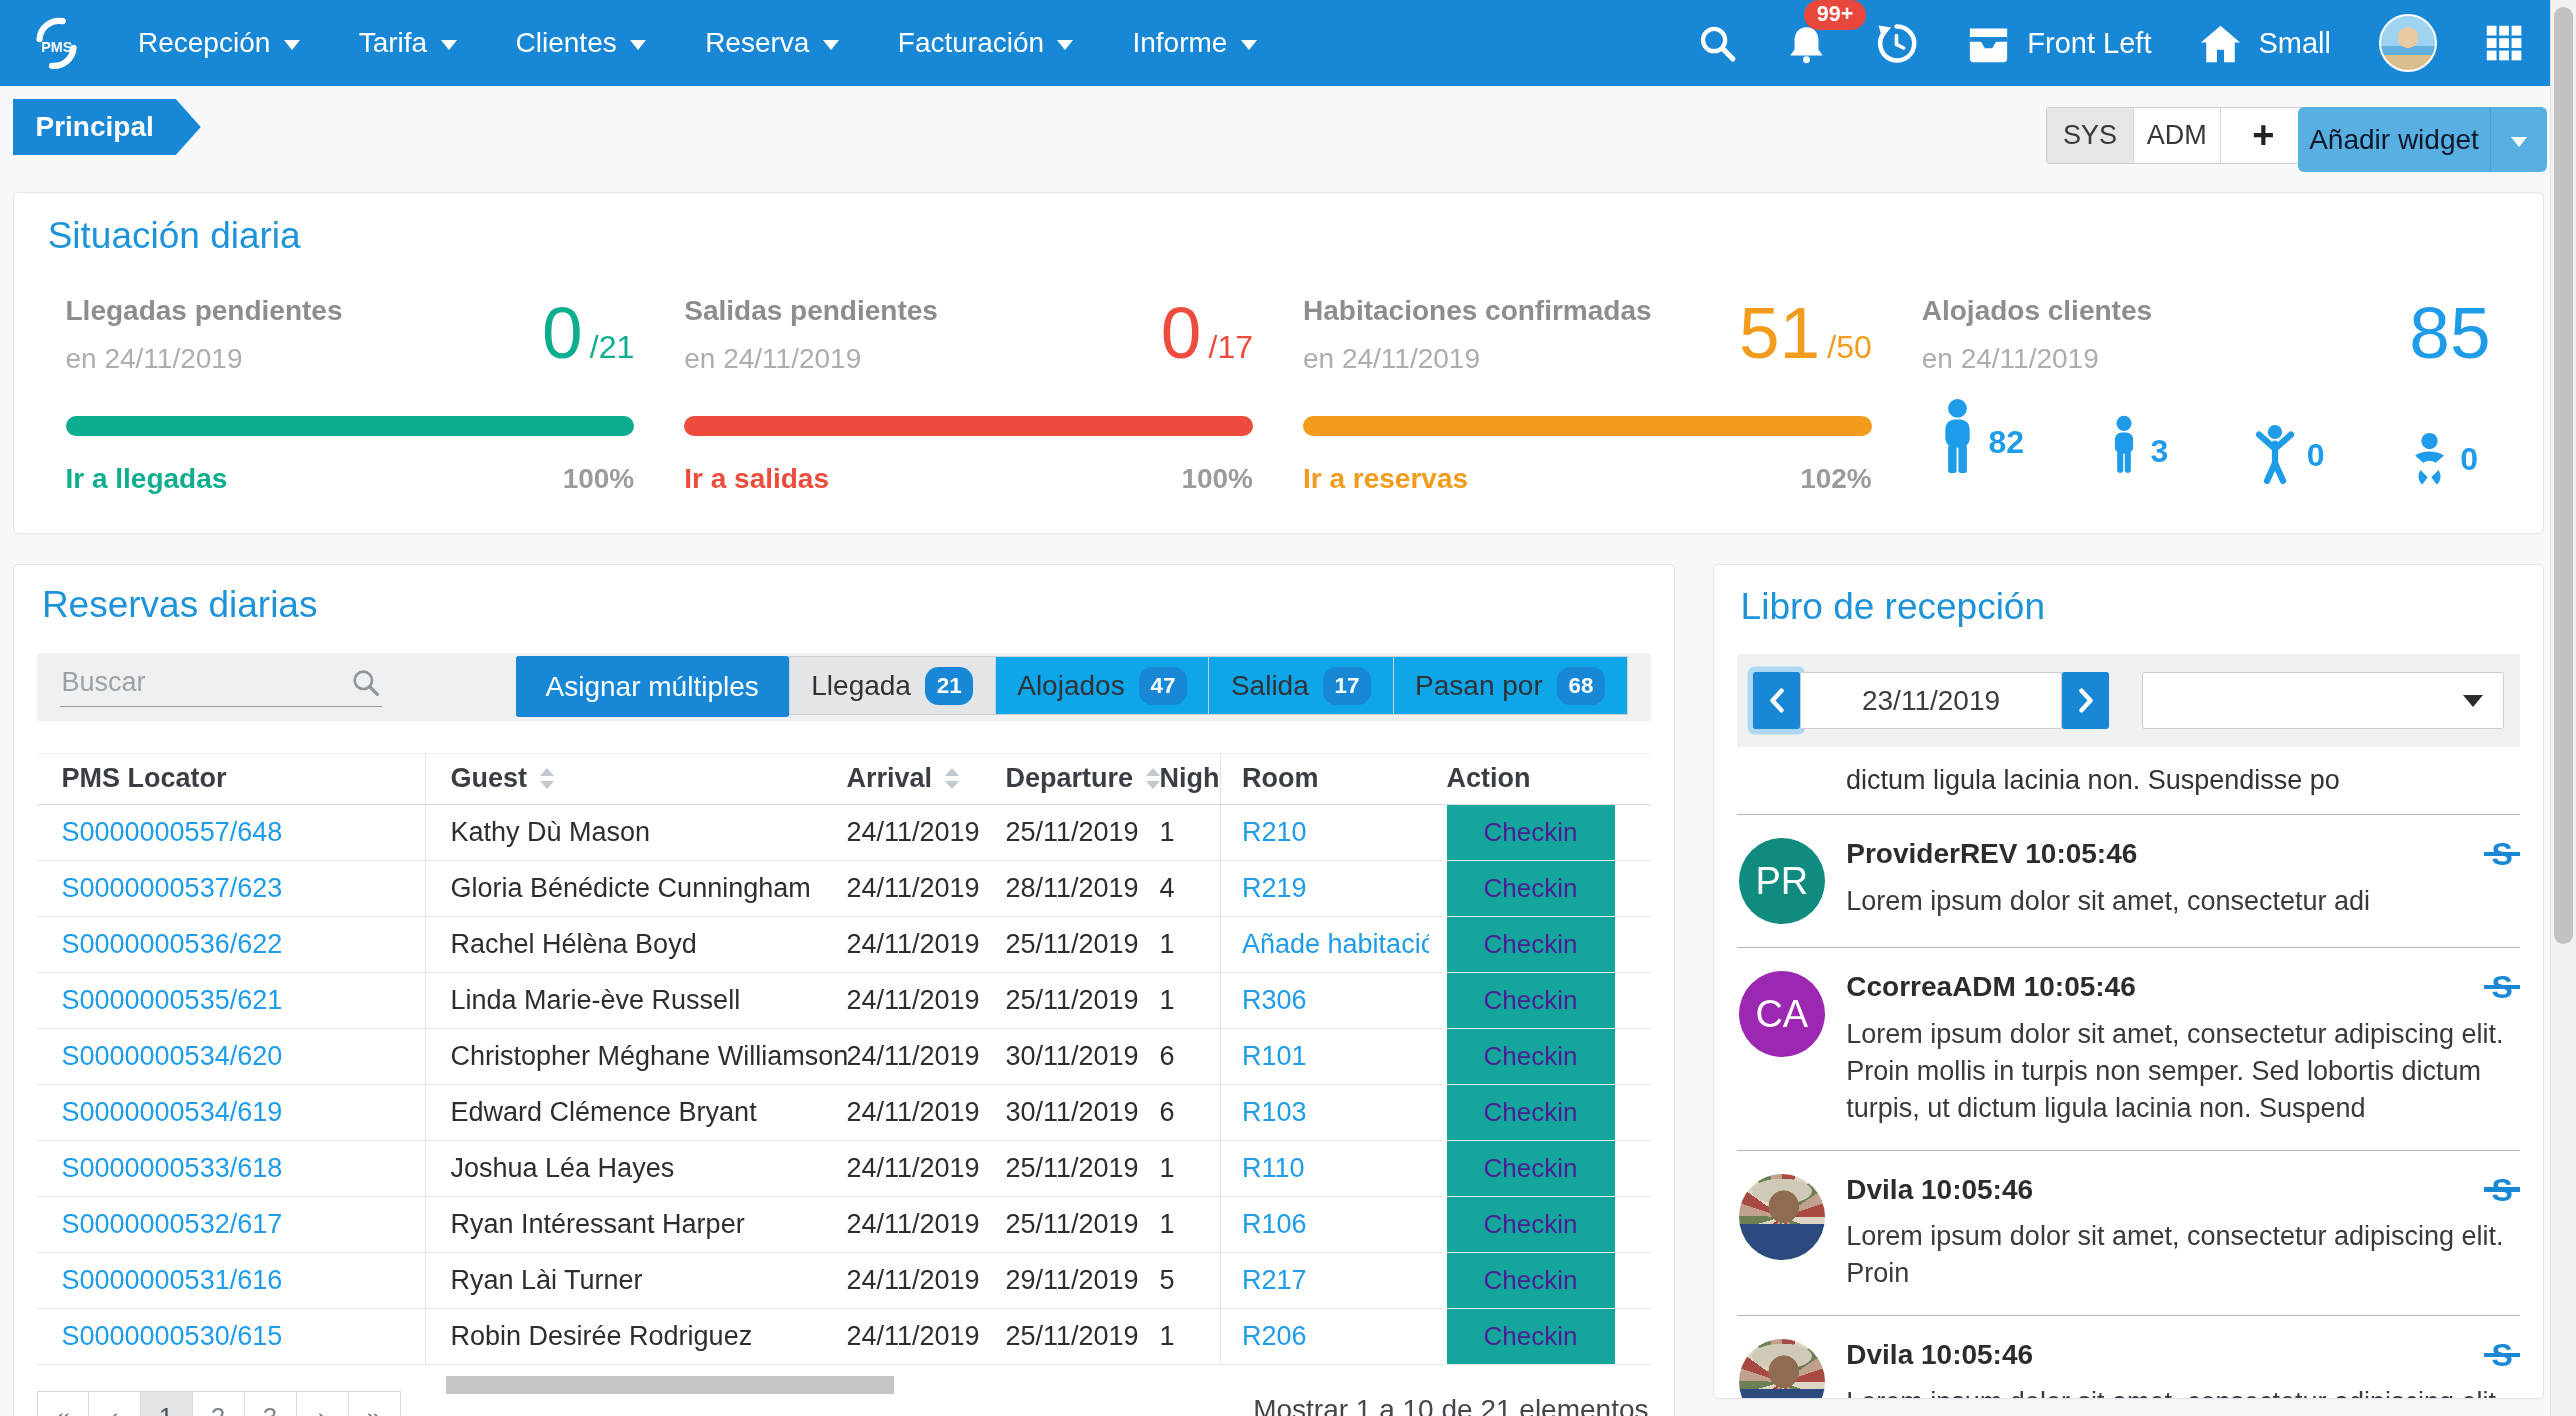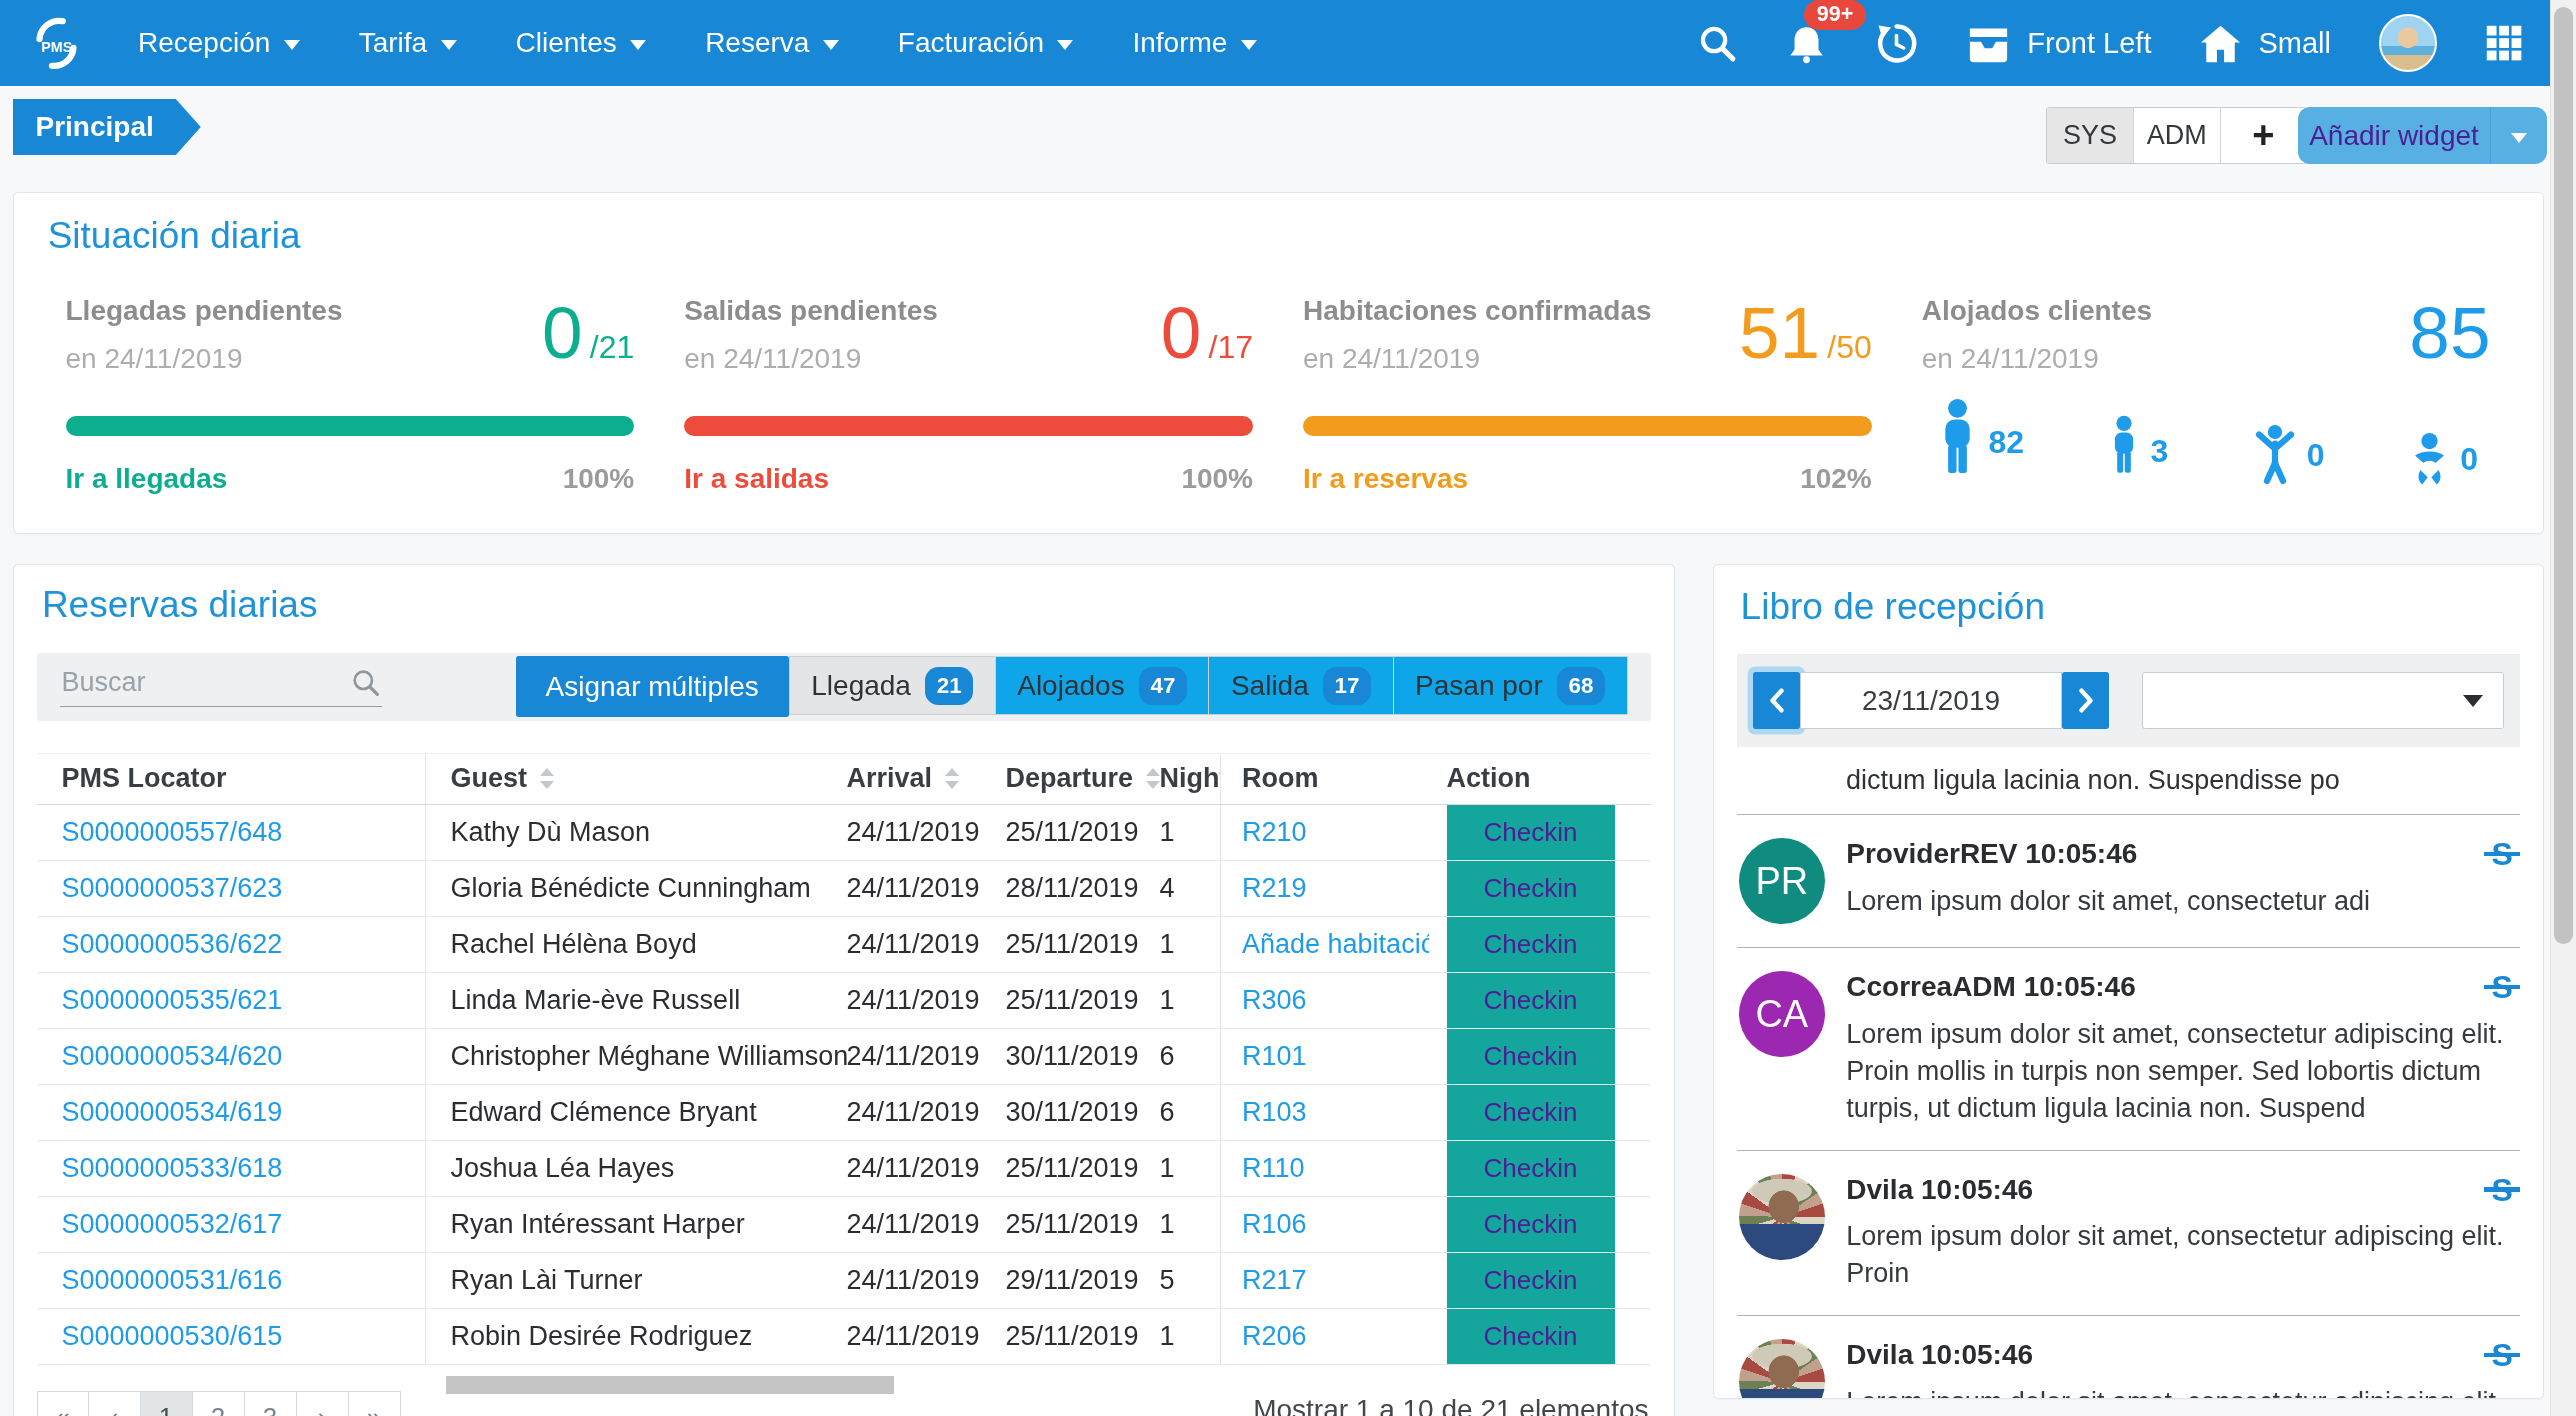--- a/index.html
+++ b/index.html
@@ -30,22 +30,22 @@
   .crumb{position:absolute;left:12.5px;top:99px;height:56px;background:#1787d6;color:#fff;
     font-size:28px;font-weight:700;display:flex;align-items:center;padding:0 47px 0 23px;
     clip-path:polygon(0 0,calc(100% - 25px) 0,100% 50%,calc(100% - 25px) 100%,0 100%)}
   .view-tabs{position:absolute;top:107px;left:2046px;display:flex;height:57px;border:0.9px solid #c9cdd1;
     background:#fff;border-radius:2.7px;box-sizing:border-box}
   .view-tab{min-width:75px;display:flex;align-items:center;justify-content:center;font-size:27px;
     color:#34383c;border-right:0.9px solid #d3d7da;cursor:pointer;padding:0 5.4px}
   .view-tab:last-child{border-right:none}
   .view-tab.selected{background:#e6e6e6}
   .view-tab.plus{font-size:38px;font-weight:700;color:#222}
-  .add-widget{position:absolute;top:107px;left:2298px;width:249px;height:57px;background:#58b0e2;
-    border-radius:12px;display:flex;color:#4c1d95;overflow:hidden;cursor:pointer}
+  .add-widget{position:absolute;top:107px;left:2298px;width:249px;height:65px;background:#58b0e2;
+    border-radius:6px;display:flex;color:#0f172a;overflow:hidden;cursor:pointer}
   .add-widget-main{flex:1;display:flex;align-items:center;justify-content:center;font-size:28px}
   .add-widget-caret{width:56px;display:flex;align-items:center;justify-content:center;border-left:1.8px solid #47a3d8}
   
   .panel{position:absolute;background:#fff;border:0.9px solid #e2e5e9;border-radius:5.4px;
     box-sizing:border-box;box-shadow:0 0.9px 1.8px rgba(0,0,0,.03)}
   .panel-title{color:#1e93d9;font-size:37px;font-weight:500;line-height:1.1}
   
   .panel-daily{left:12.5px;top:192px;width:2531px;height:342px;padding:23px 27px}
   .cards{display:grid;grid-template-columns:repeat(4,1fr);column-gap:50px;margin-top:38px;padding:0 25px}
   .stat-top{display:flex;justify-content:space-between;align-items:flex-start}

